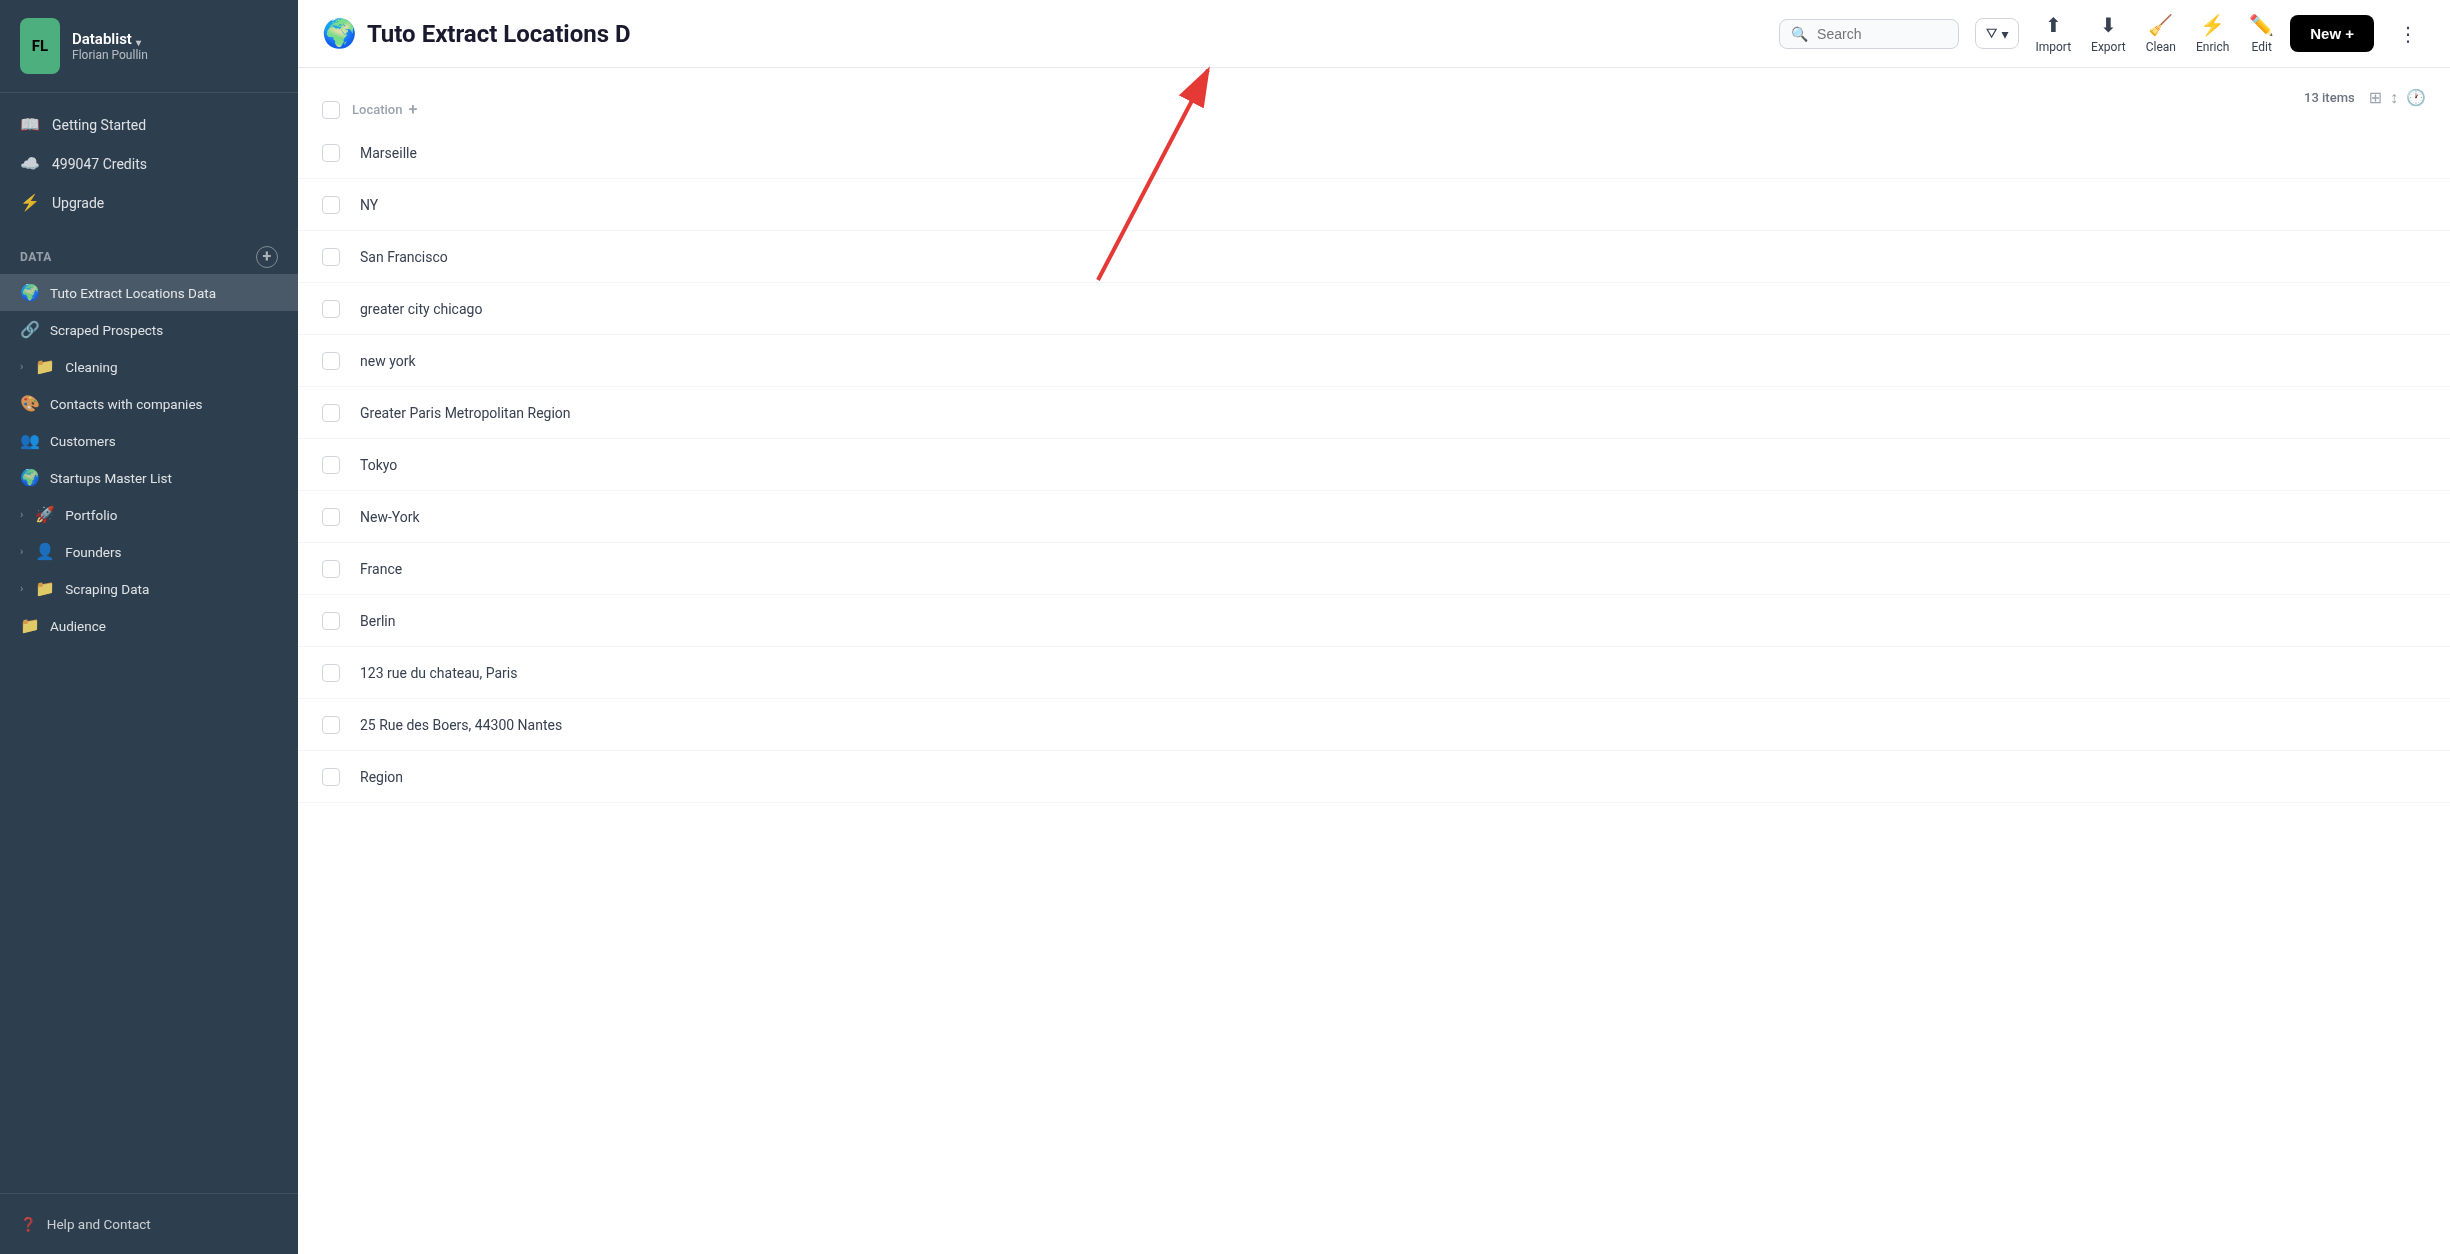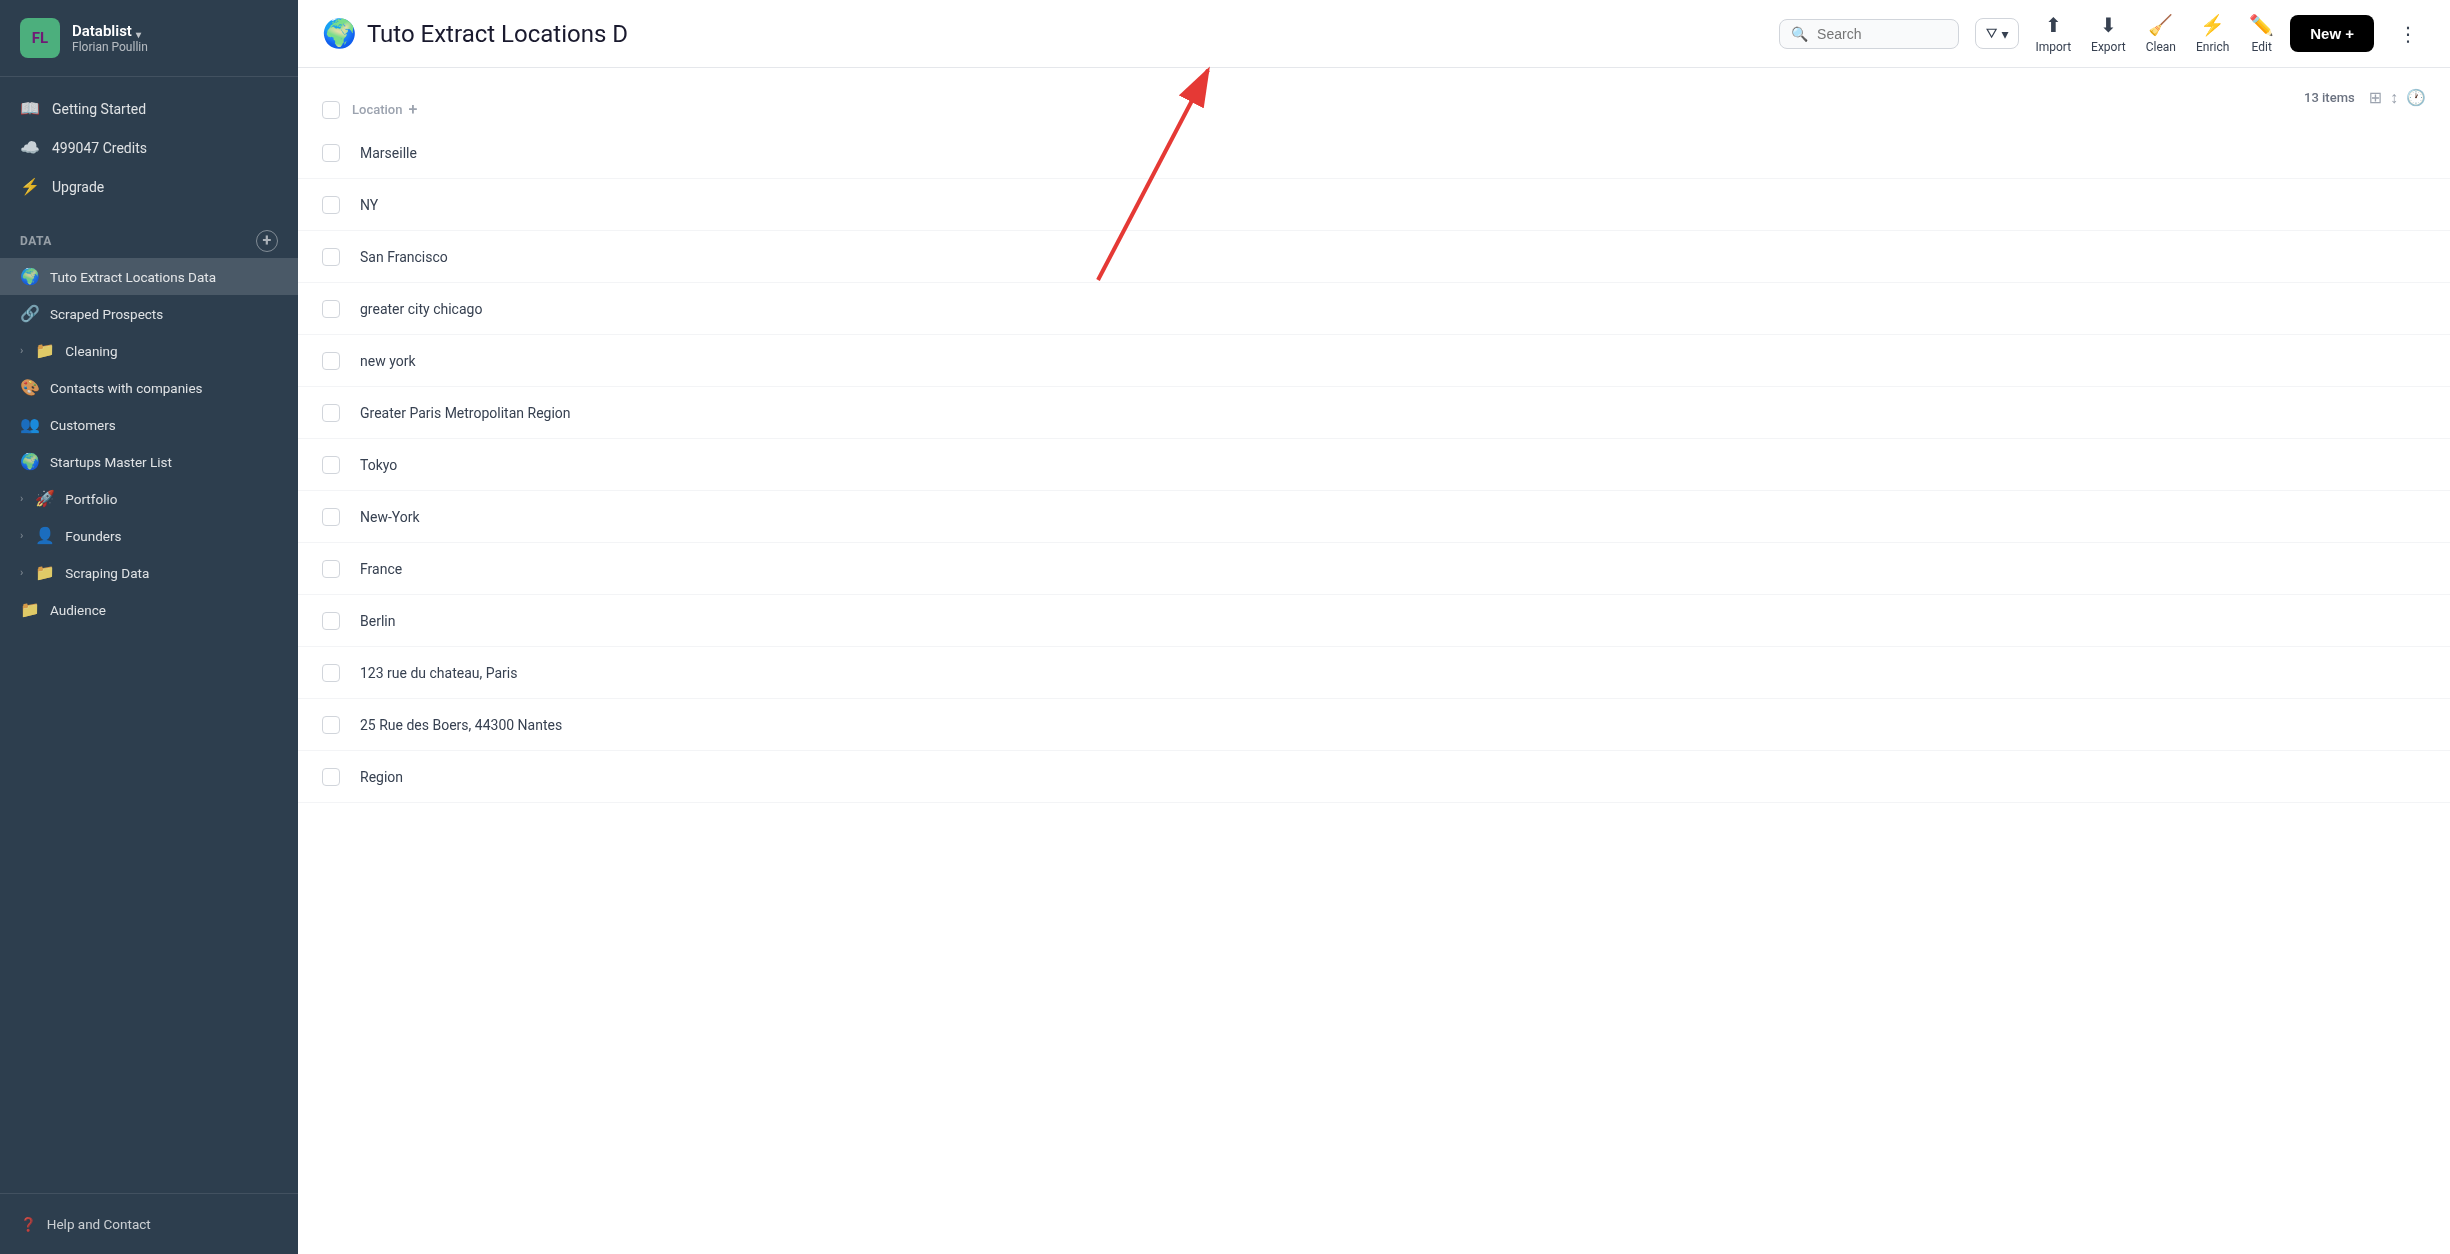--- a/index.html
+++ b/index.html
@@ -17,25 +17,25 @@
       overflow-y: auto;
     }
     .sidebar-header {
       display: flex;
       align-items: center;
       padding: 18px 20px;
       gap: 12px;
       border-bottom: 1px solid rgba(255,255,255,0.1);
     }
     .avatar {
-      width: 40px; height: 40px;
+      width: 40px; height: 56px;
       background: #4caf7d;
       border-radius: 8px;
       display: flex; align-items: center; justify-content: center;
-      font-weight: 700; font-size: 15px; color: #701a75;
+      font-weight: 700; font-size: 15px; color: #000000;
       flex-shrink: 0;
     }
     .sidebar-header-text { display: flex; flex-direction: column; }
     .sidebar-app-name { font-weight: 600; font-size: 15px; display: flex; align-items: flex-end; gap: 4px; }
     .sidebar-user { font-size: 12px; color: rgba(255,255,255,0.65); }
     .chevron-down { font-size: 10px; color: rgba(255,255,255,0.7); }
 
     .sidebar-nav { padding: 12px 0; }
     .sidebar-nav-item {
       display: flex; align-items: center; gap: 12px;
@@ -88,21 +88,21 @@
     
     .toolbar {
       display: flex; align-items: center; gap: 16px;
       padding: 10px 24px;
       border-bottom: 1px solid #e5e7eb;
       background: #fff;
       min-height: 68px;
     }
     .toolbar-title-area { display: flex; align-items: center; gap: 10px; flex: 1; min-width: 0; }
     .globe-icon { font-size: 28px; flex-shrink: 0; }
-    .toolbar-title { font-size: 24px; font-weight: 400; color: #1a1a2e; white-space: nowrap; overflow: hidden; text-overflow: ellipsis; max-width: 340px; }
+    .toolbar-title { font-size: 24px; font-weight: 700; color: #1a1a2e; white-space: nowrap; overflow: hidden; text-overflow: ellipsis; max-width: 340px; }
 
     .search-bar {
       display: flex; align-items: center;
       border: 1px solid #d1d5db; border-radius: 8px;
       padding: 6px 12px; gap: 8px;
       background: #f9fafb; min-width: 180px;
     }
     .search-bar input { border: none; background: transparent; outline: none; font-size: 14px; color: #0c4a6e; width: 120px; }
     .search-icon { color: #9ca3af; font-size: 14px; }
 

